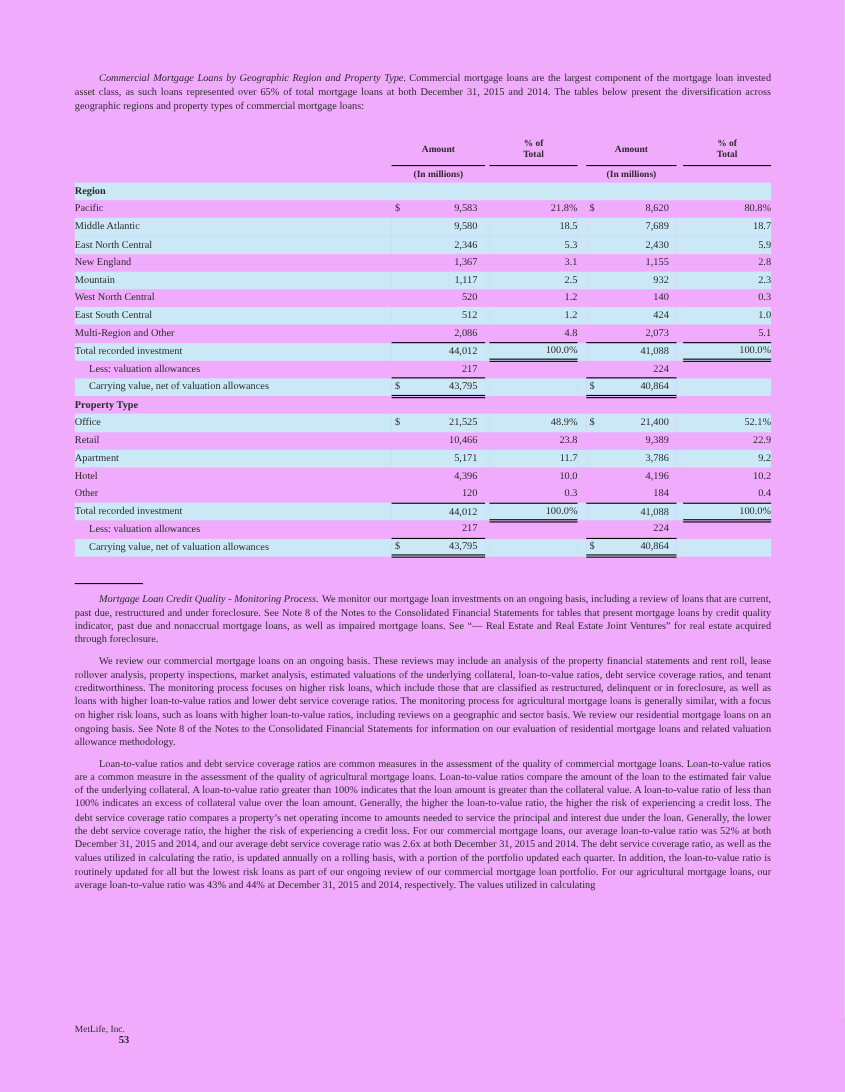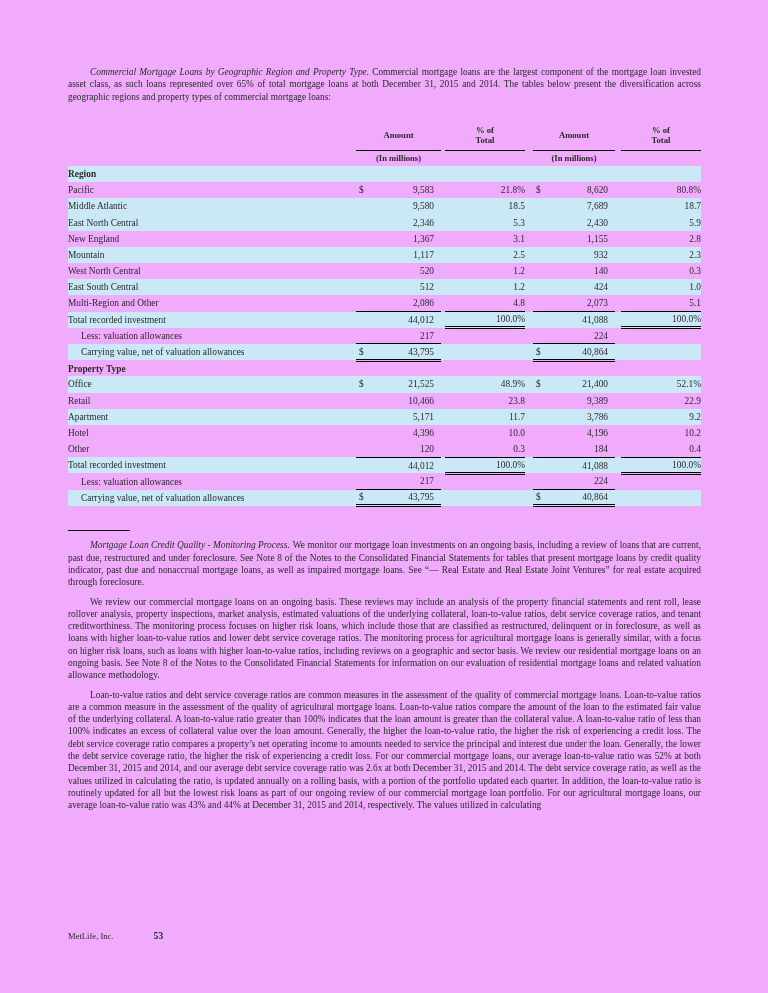--- a/index.html
+++ b/index.html
@@ -69,21 +69,21 @@
   
   .footnote-rule{
     width:62px;border:0;border-top:1px solid var(--rule);
     margin:23px 0 8px 0;
   }
 
   
   .footer{
     position:absolute;
     left:68px;right:67px;top:930px;
-    display:flex;justify-content:flex-start;align-items:baseline;
+    display:flex;justify-content:flex-start;align-items:baseline;flex-direction:column;
   }
   .footer-company{font-size:8.6px;}
   .footer-page{font-size:9.6px;font-weight:bold;padding-left:40px;}
 </style>
 </head>
 <body>
 
 <div class="page">
   <div class="content">
 

